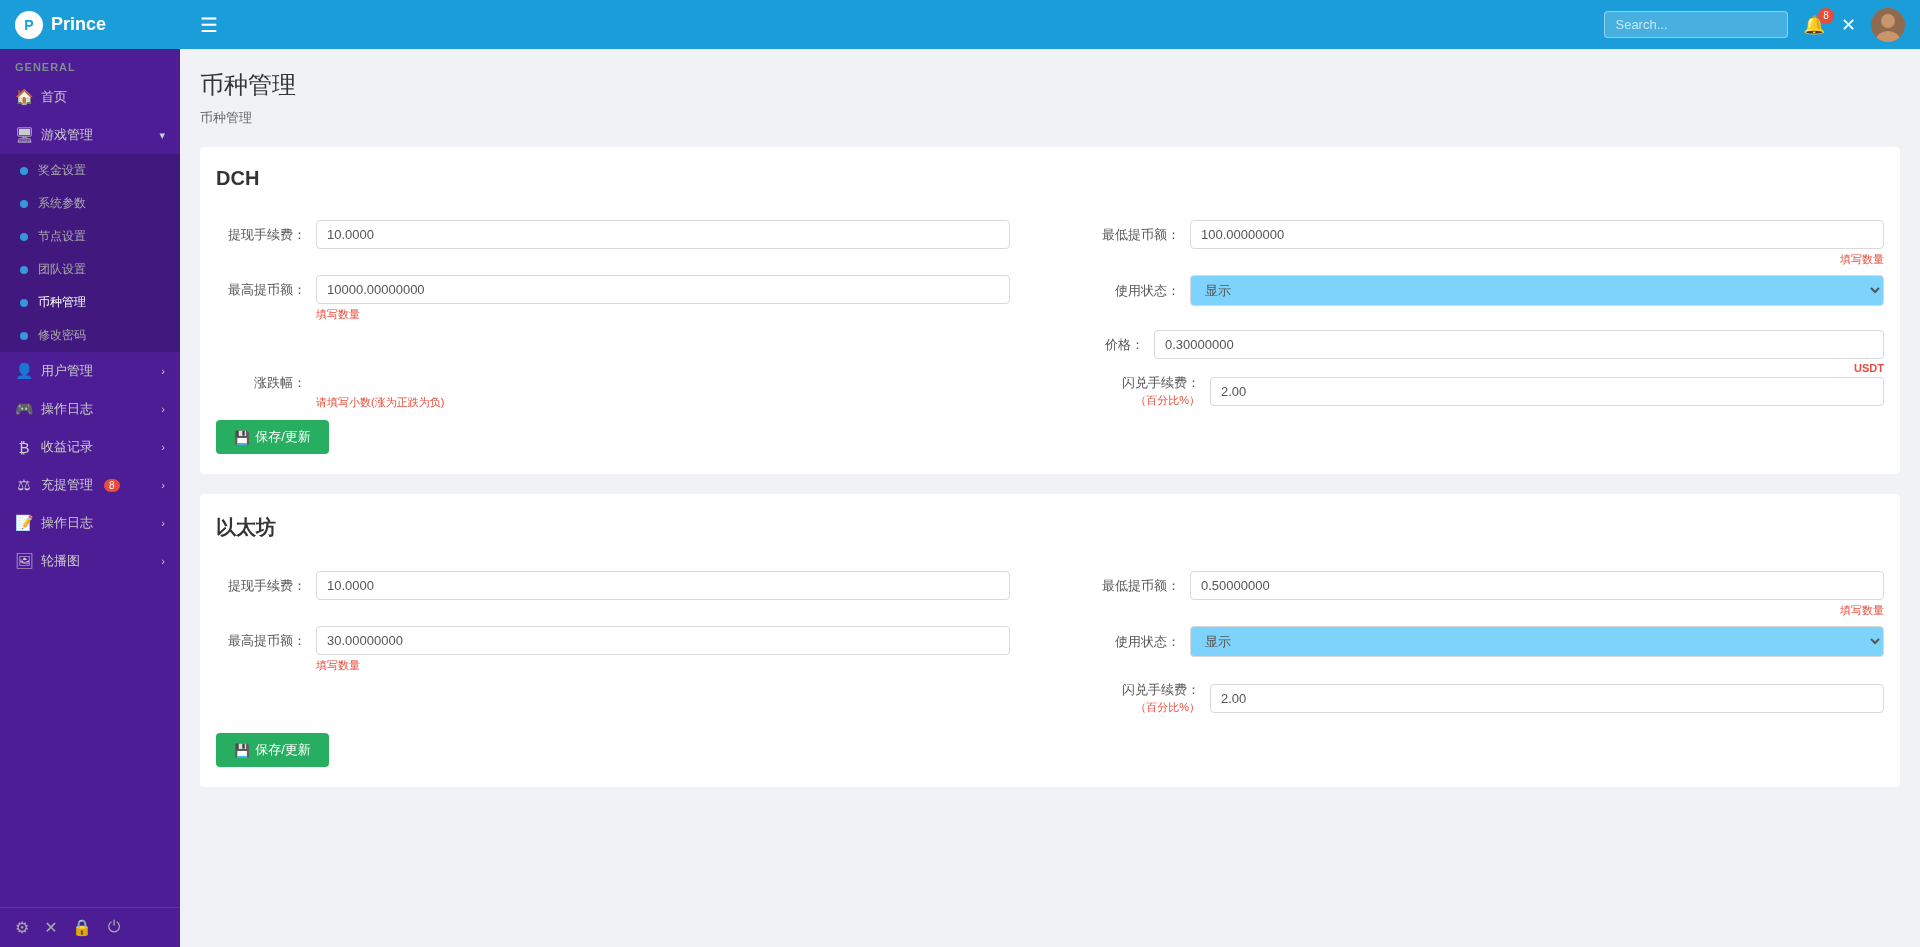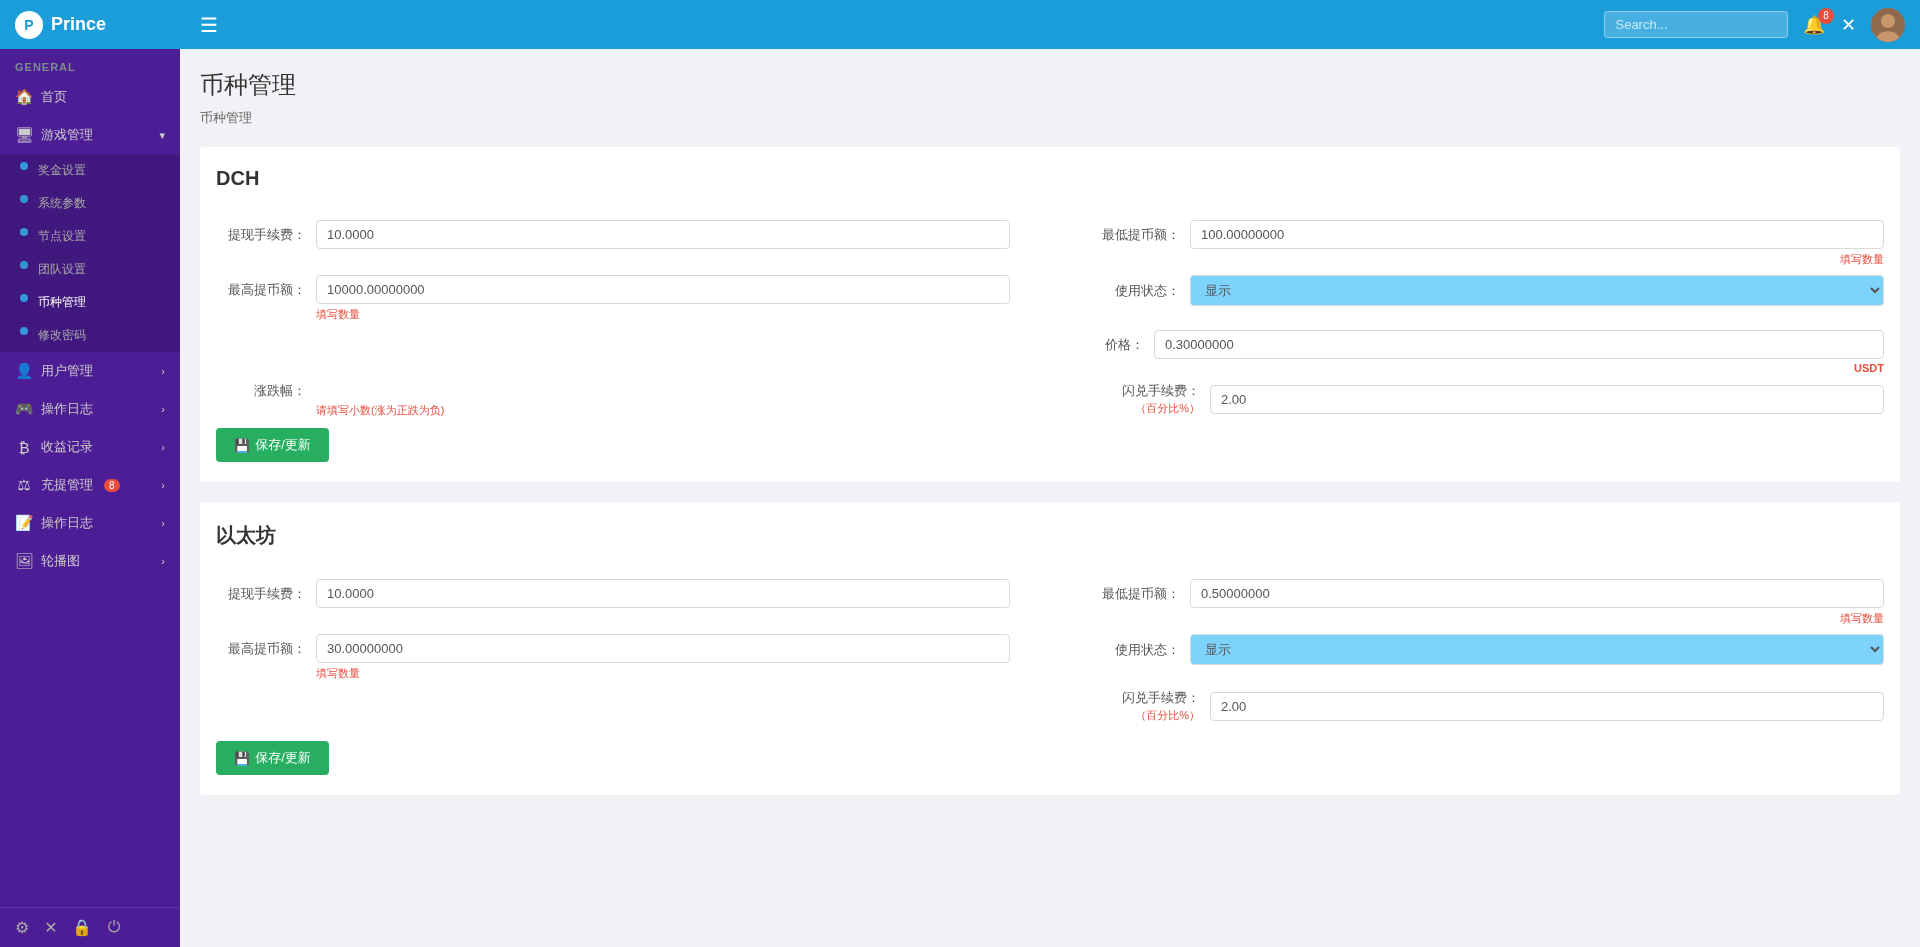--- a/index.html
+++ b/index.html
@@ -121,21 +121,21 @@
       color: #ccc;
       font-size: 13px;
       gap: 8px;
       text-decoration: none;
     }
     .sidebar-item .icon { font-size: 15px; width: 18px; text-align: center; }
     .sidebar-item .chevron { margin-left: auto; font-size: 11px; }
     .sidebar-sub { background: rgba(0,0,0,0.15); }
     .sidebar-sub-item {
       display: flex;
-      align-items: flex-start;
+      align-items: center;
       padding: 8px 15px 8px 38px;
       cursor: pointer;
       color: #aaa;
       font-size: 12px;
       gap: 6px;
       position: relative;
     }
     .sidebar-sub-item.active { color: white; }
     .sidebar-sub-item .dot {
       width: 8px;
@@ -421,21 +421,21 @@
             <span class="field-label">使用状态：</span>
             <select class="form-select">
               <option>显示</option>
               <option>隐藏</option>
             </select>
           </div>
         </div>
       </div>
 
       
-      <div class="grid-2col" style="margin-bottom:8px;gap:8px;">
+      <div class="grid-2col" style="margin-bottom:0;gap:8px;">
         <div></div>
         <div class="field-with-hint">
           <div class="field-row">
             <span class="field-label">价格：</span>
             <input class="form-input" type="text" value="0.30000000" style="">
           </div>
           <div class="field-hint-right" style="color:#e74c3c;font-weight:bold;">USDT</div>
         </div>
       </div>
 

